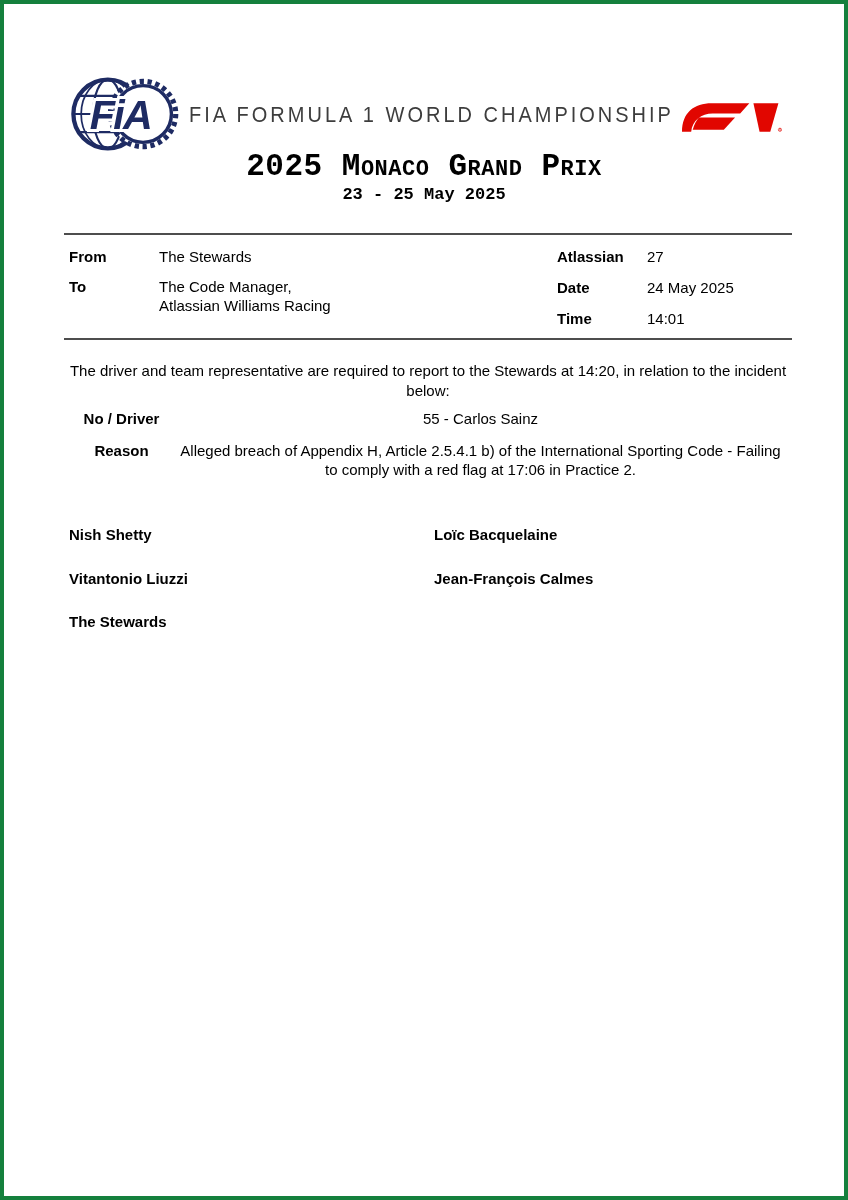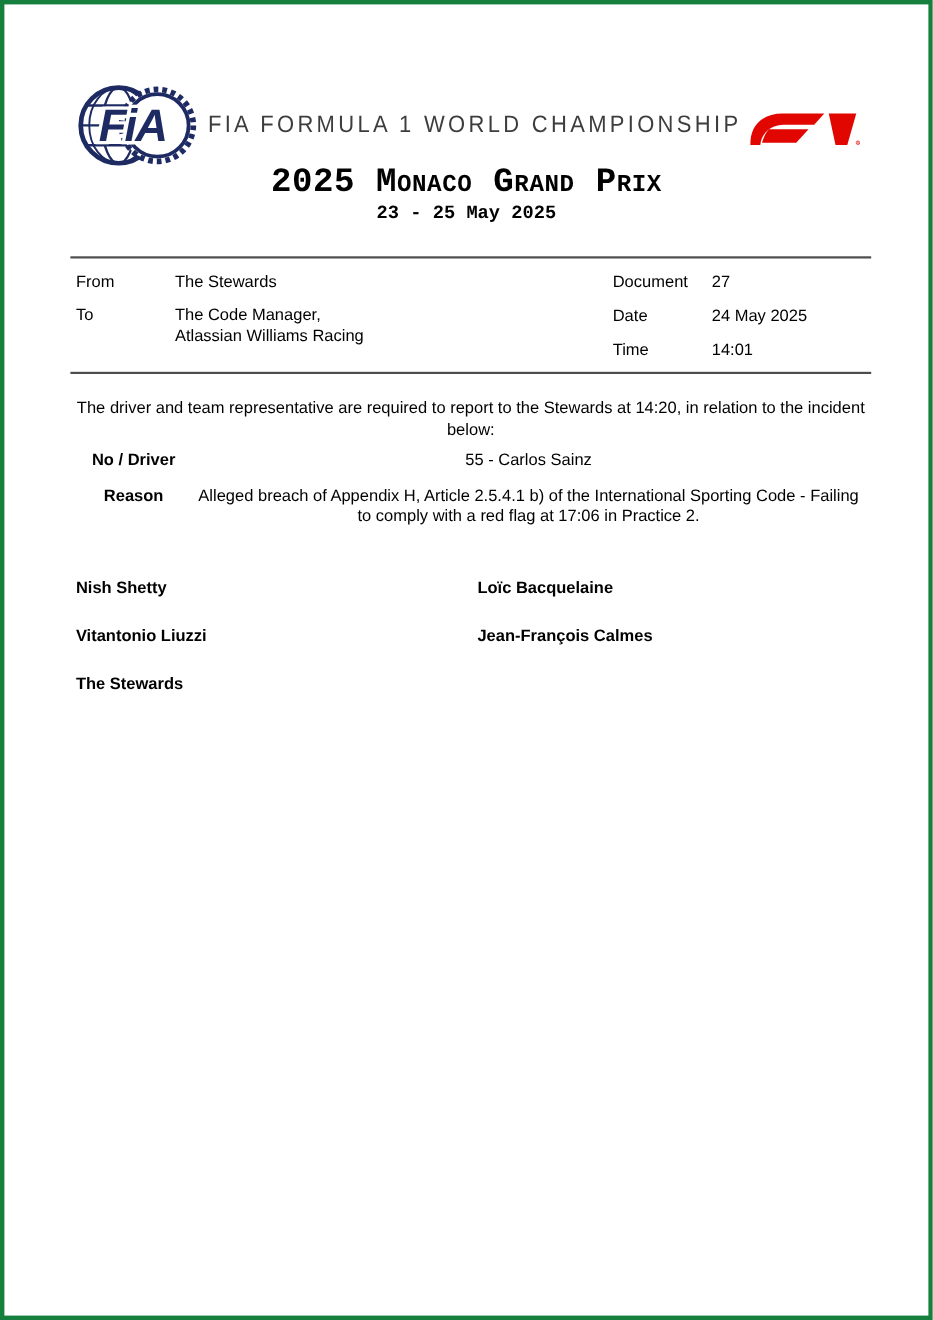--- a/index.html
+++ b/index.html
@@ -61,21 +61,21 @@
 
   
   .rule { position: absolute; left: 60px; width: 728px; height: 2px; background: #4d4d4d; }
   .rule-1 { top: 229px; }
   .rule-2 { top: 334px; }
 
   
   .meta { position: absolute; top: 243px; left: 65px; right: 65px; font-size: 15px; line-height: 19px; }
   .meta-left  { position: absolute; left: 0;   top: 0; display: grid; grid-template-columns: 90px auto; row-gap: 11px; }
   .meta-right { position: absolute; left: 488px; top: 0; display: grid; grid-template-columns: 90px auto; row-gap: 12px; }
-  .meta-label { font-weight: normal; }
+  .meta-label { font-weight: bold; }
 
   
   .content { position: absolute; top: 357px; left: 65px; width: 718px; font-size: 15px; line-height: 19.5px; text-align: center; }
   .summons { margin-bottom: 9px; }
   .field-row { display: grid; grid-template-columns: 105px auto; margin-bottom: 12px; }
   .field-label { font-weight: bold; }
   .field-row.reason { margin-top: 2px; }
 
   
   .signatures { position: absolute; top: 523px; left: 65px; width: 718px; font-size: 15px; line-height: 16px; }
@@ -130,21 +130,21 @@
     <div class="meta-left">
       <div class="meta-label">From</div>
       <div class="meta-value">The Stewards</div>
       <div class="meta-label">To</div>
       <div class="meta-value">
         <div>The Code Manager,</div>
         <div>Atlassian Williams Racing</div>
       </div>
     </div>
     <div class="meta-right">
-      <div class="meta-label">Document</div>
+      <div class="meta-label">Atlassian</div>
       <div class="meta-value">27</div>
       <div class="meta-label">Date</div>
       <div class="meta-value">24 May 2025</div>
       <div class="meta-label">Time</div>
       <div class="meta-value">14:01</div>
     </div>
   </div>
 
   <div class="rule rule-2"></div>
 

